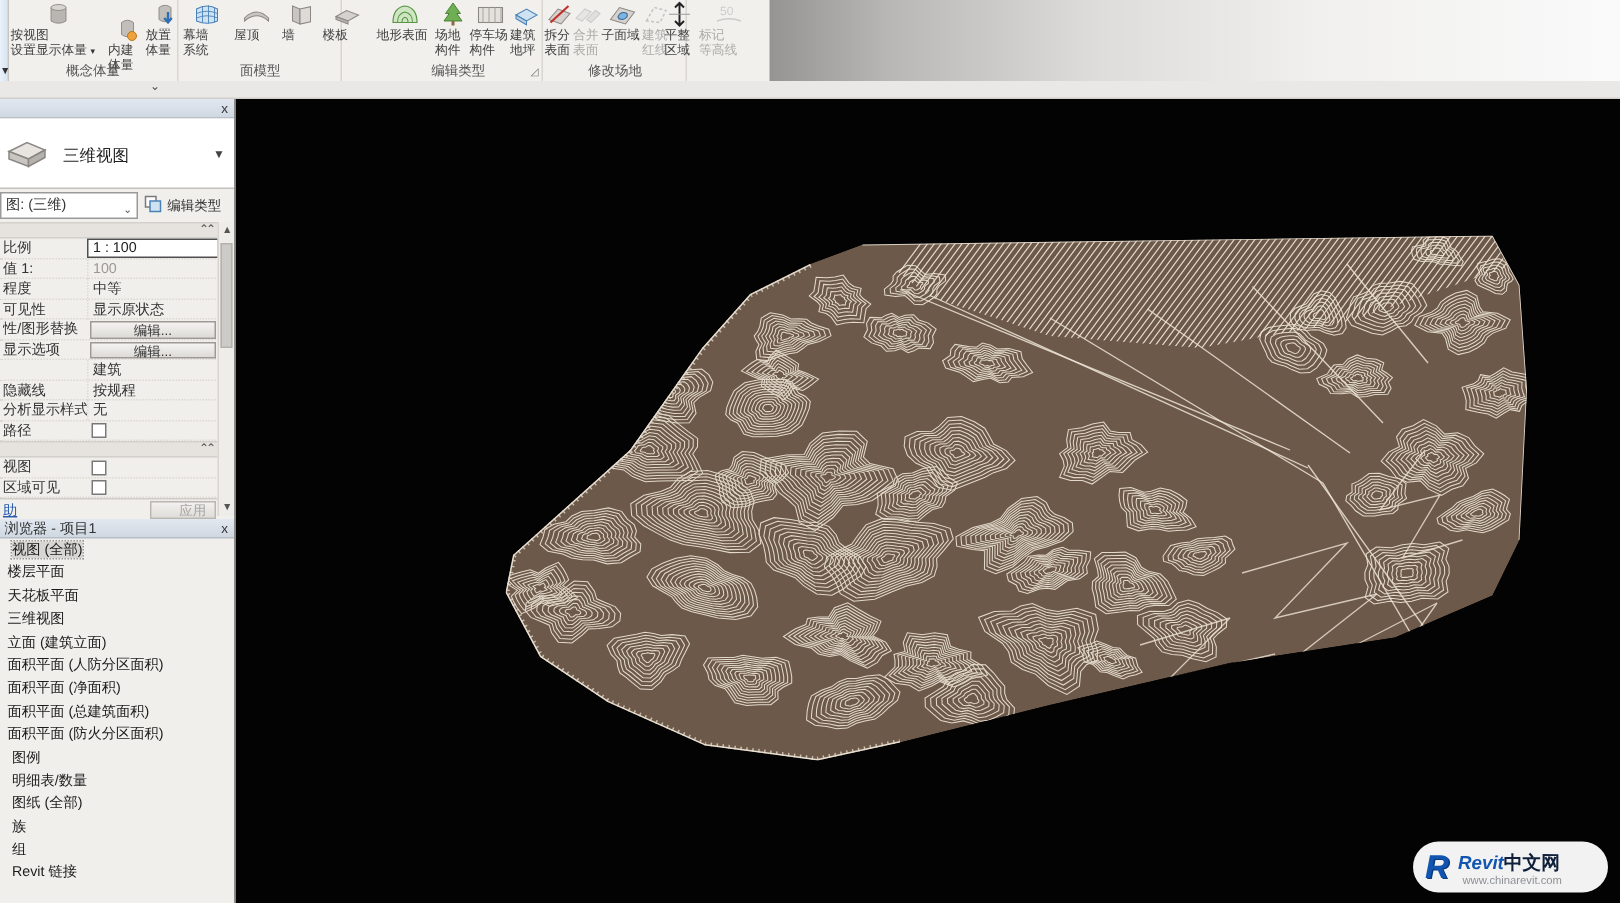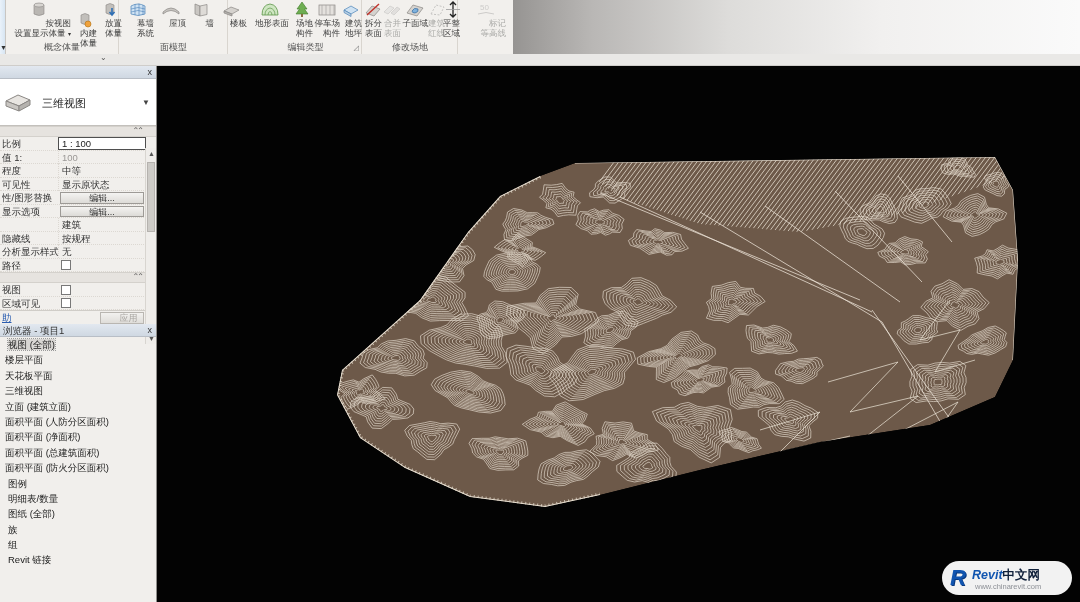--- a/index.html
+++ b/index.html
@@ -10,21 +10,21 @@
   
   #ribbon { position:absolute; left:0; top:0; width:1080px; height:54px;
     background:#f2f0ed; }
   #ribbon-right-grad { position:absolute; left:513px; top:0; width:567px; height:54px;
     background:linear-gradient(90deg,#969492 0%,#b9b7b5 14%,#dddcda 38%,#f1f0ef 65%,#fafafa 100%); }
   #ribbon-left-sliver { position:absolute; left:0; top:0; width:6px; height:54px;
     background:linear-gradient(90deg,#eaf2fa,#d7e5f2); border-right:1px solid #c9c6c2; }
   .rpanel { position:absolute; top:0; height:54px; border-right:1px solid #d9d5cf; }
   .rpanel-label { position:absolute; left:0; right:0; bottom:1px; text-align:center;
     font-size:9px; color:#555; height:11px; line-height:11px; }
-  .rbtn { position:absolute; top:0; height:42px; text-align:right; cursor:pointer; }
+  .rbtn { position:absolute; top:0; height:42px; text-align:left; cursor:pointer; }
   .rbtn .ric { display:block; margin:1px auto 0 auto; width:20px; height:17px; }
   .rbtn .l1, .rbtn .l2 { display:block; font-size:8.5px; line-height:10px; color:#3f3f3f;
     white-space:nowrap; }
   .rbtn.disabled .l1, .rbtn.disabled .l2 { color:#ababa8; }
   .rbtn.disabled svg { opacity:.35; filter:grayscale(1); }
   .drop-caret { font-size:6px; color:#333; }
   .launcher { position:absolute; right:2px; bottom:2px; font-size:7px; color:#777; }
   #below-ribbon { position:absolute; left:0; top:54px; width:1080px; height:12px;
     background:#e9e8e6; border-bottom:1px solid #cfcdca; }
   #panel-chevron { position:absolute; left:100px; top:53px; font-size:8px; color:#555; }
@@ -816,20 +816,33 @@
   <div id="type-header">
     <svg class="abs" style="left:2px;top:8px;" width="32" height="30" viewBox="0 0 32 30">
       <path d="M4 14 L16 8 L28 13 L17 19 Z" fill="#e8e5e1" stroke="#8a8784" stroke-width="1"></path>
       <path d="M4 14 L17 19 L17 24 L4 19 Z" fill="#c9c6c2" stroke="#8a8784" stroke-width="1"></path>
       <path d="M28 13 L17 19 L17 24 L28 18 Z" fill="#b5b2ae" stroke="#8a8784" stroke-width="1"></path>
     </svg>
     <span class="vt-label">三维视图</span>
     <span id="vt-caret">▼</span>
   </div>
 
+  <div id="sel-row">
+    <div id="view-combo">
+      <span>图: (三维)</span>
+      <span class="cc">⌄</span>
+    </div>
+    <div id="edit-type-btn">
+      <svg width="13" height="12" viewBox="0 0 13 12" style="vertical-align:-2px">
+        <rect x="1" y="1" width="7" height="7" fill="#fff" stroke="#7a7a7a"></rect>
+        <rect x="4" y="4" width="7" height="7" fill="#cfe2f2" stroke="#4a82b8"></rect>
+      </svg>
+      <span>编辑类型</span>
+    </div>
+  </div>
 
   <div class="sortstrip">
     <span class="sg">⌃⌃</span>
   </div>
 
   <div id="prop-grid">
     <div class="prow">
       <span class="plabel">比例</span>
       <div class="val-input">1 : 100</div>
     </div>

